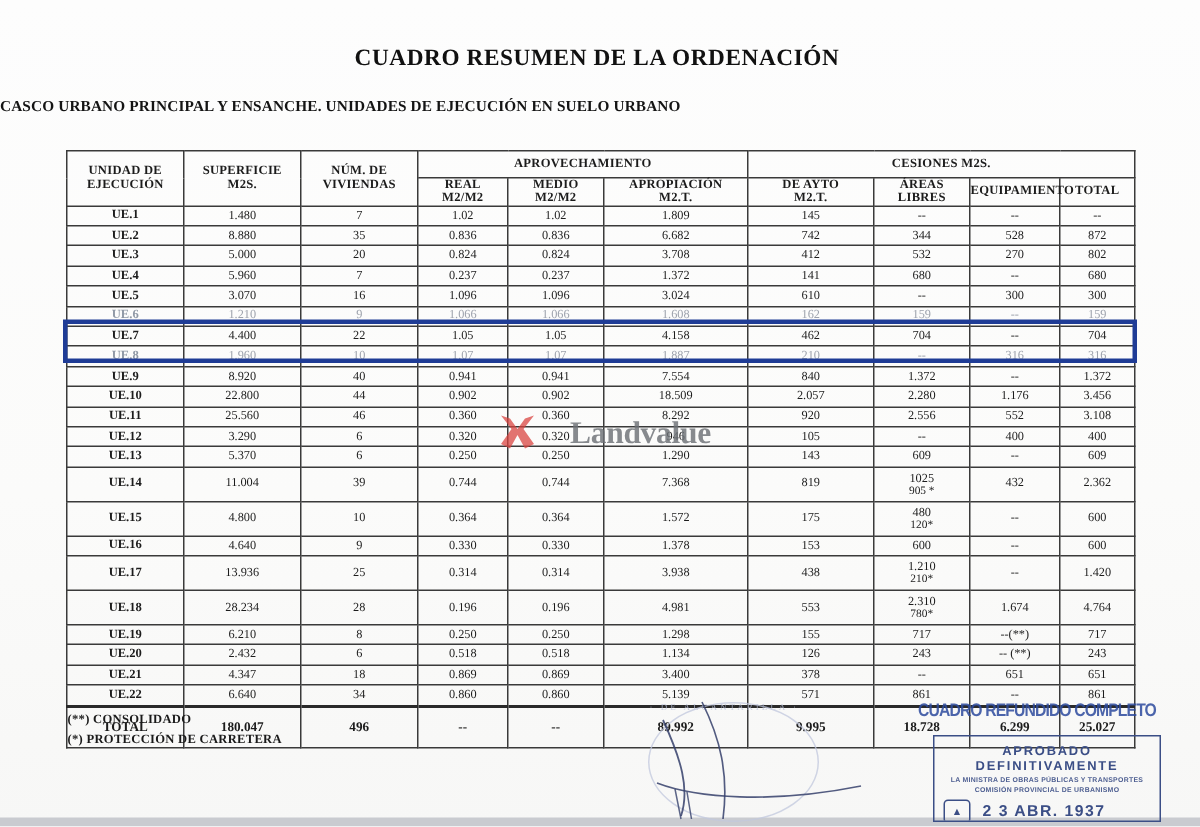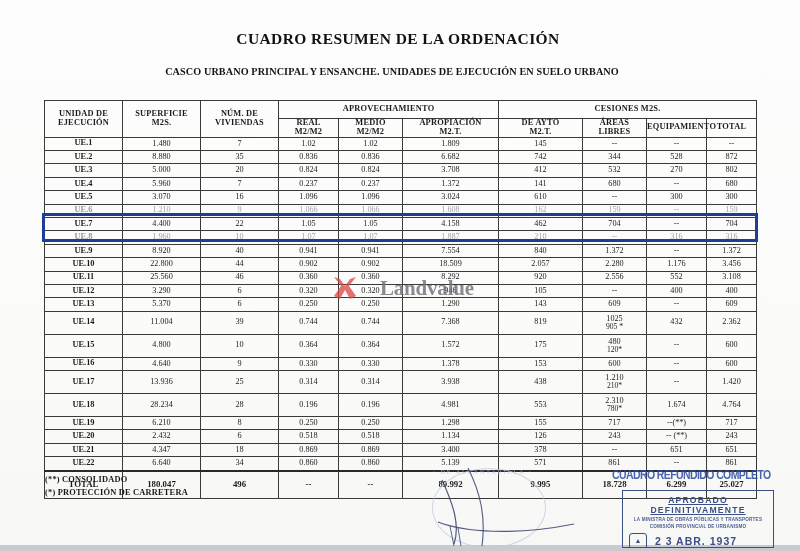--- a/index.html
+++ b/index.html
@@ -40,21 +40,21 @@
     font-size: 15.5px;
     font-weight: bold;
     letter-spacing: 0.4px;
     color: #111;
   }
   .title-sub {
     position: absolute;
     top: 66px;
     left: 0;
     width: 784px;
-    text-align: center;
+    text-align: left;
     font-size: 10.2px;
     font-weight: bold;
     letter-spacing: 0.1px;
     color: #141414;
   }
 
   
   .table-wrap {
     position: absolute;
     left: 44px;
@@ -176,21 +176,20 @@
     box-sizing: border-box;
     overflow: hidden;
   }
   .stamp-line1 {
     text-align: center;
     margin-top: 4px;
     font-family: "Liberation Sans", sans-serif;
     font-weight: bold;
     font-size: 8.6px;
     letter-spacing: 1.2px;
-    text-decoration: underline;
   }
   .stamp-line2, .stamp-line3 {
     text-align: center;
     font-family: "Liberation Sans", sans-serif;
     font-size: 4.6px;
     font-weight: bold;
     letter-spacing: 0.2px;
     margin-top: 2px;
     opacity: 0.9;
   }

